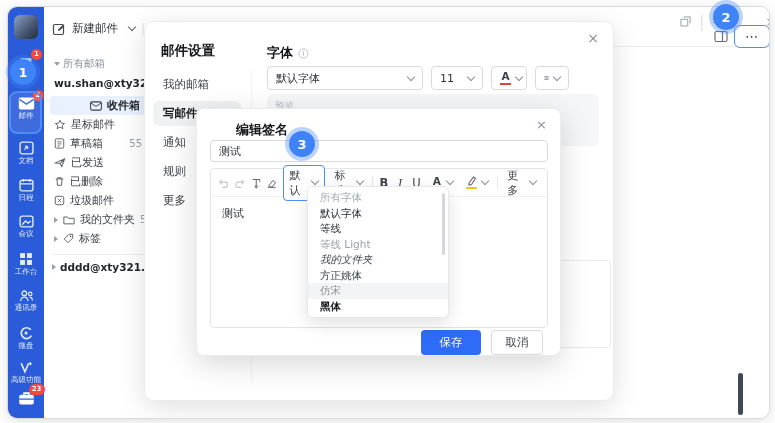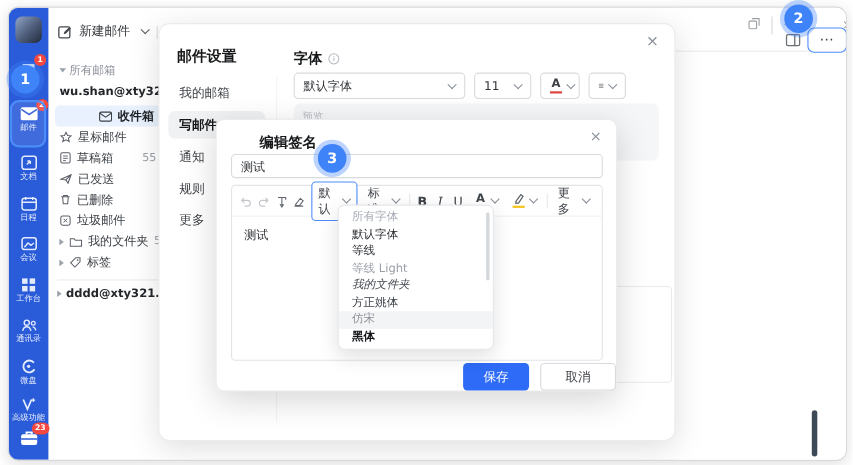--- a/index.html
+++ b/index.html
@@ -87,21 +87,21 @@
   .fm{height:15.5px;line-height:15.5px;padding-left:12px;font-size:10.5px;color:#2b2e33;white-space:nowrap;}
   .fm0{color:#a6abb3;}
   .fm3{color:#9aa0a8;}
   .fm4{font-family:"DejaVu Serif","Liberation Serif",serif;font-style:italic;color:#454a52;}
   .fm5{font-family:"DejaVu Serif","Liberation Serif",serif;color:#3c4048;}
   .fm6{font-family:"DejaVu Serif","Liberation Serif",serif;color:#8b9097;background:#f3f4f6;}
   .fm7{font-weight:bold;color:#141619;}
   .fm-thumb{position:absolute;right:3px;top:6px;width:3.5px;height:62px;background:#d4d7db;border-radius:2px;}
   .btn-save{position:absolute;left:224px;top:221px;width:60px;height:25px;background:#2e6bf6;color:#fff;border:none;
             border-radius:4px;font-size:11.5px;font-family:inherit;}
-  .btn-cancel{position:absolute;left:294px;top:221px;width:69px;height:25px;background:#fff;color:#3c3f44;
+  .btn-cancel{position:absolute;left:294px;top:221px;width:52px;height:25px;background:#fff;color:#3c3f44;
               border:1px solid #d8dade;border-radius:4px;font-size:11.5px;font-family:inherit;box-sizing:border-box;}
 
   
   .step{position:absolute;width:26px;height:26px;border-radius:50%;background:#3e83f8;color:#fff;font-size:13px;font-weight:bold;
         display:flex;align-items:center;justify-content:center;box-shadow:0 0 0 4px rgba(62,131,248,.35);z-index:50;}
 </style>
 </head>
 <body>
 
 <div class="window">

